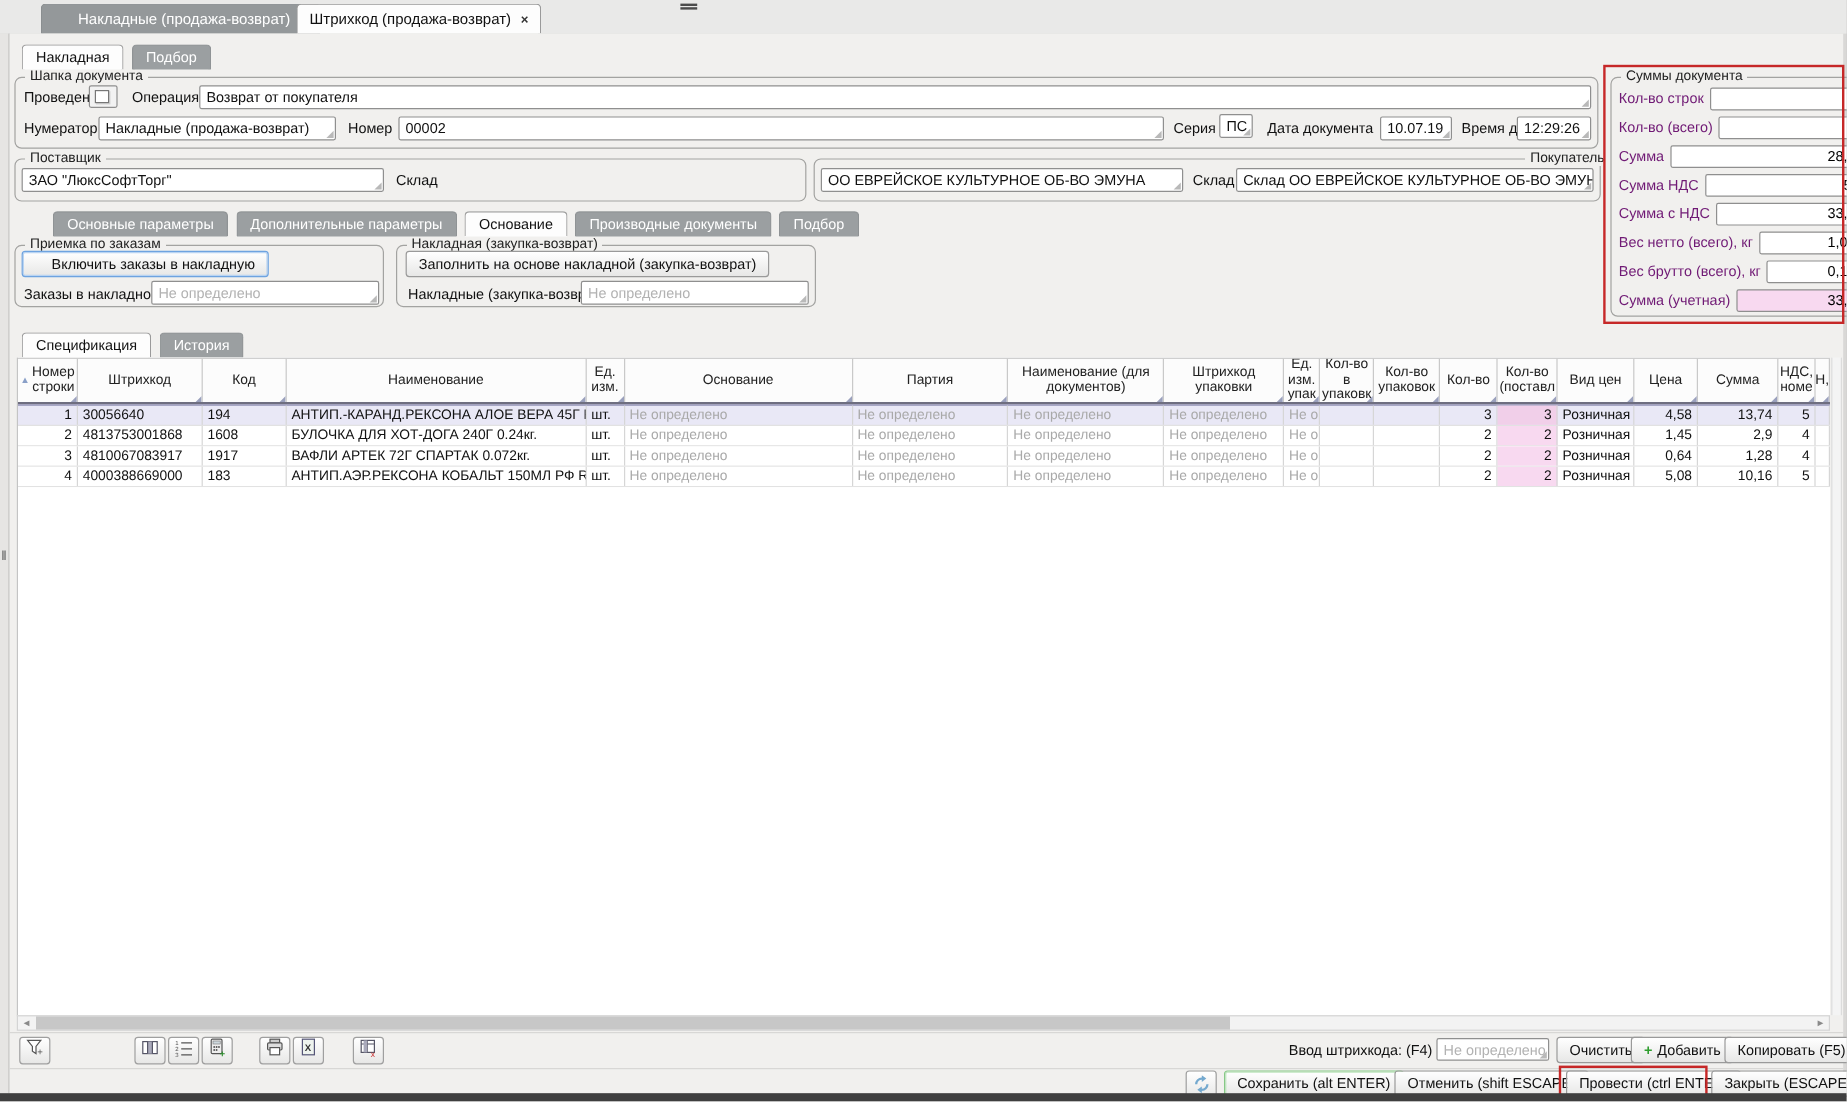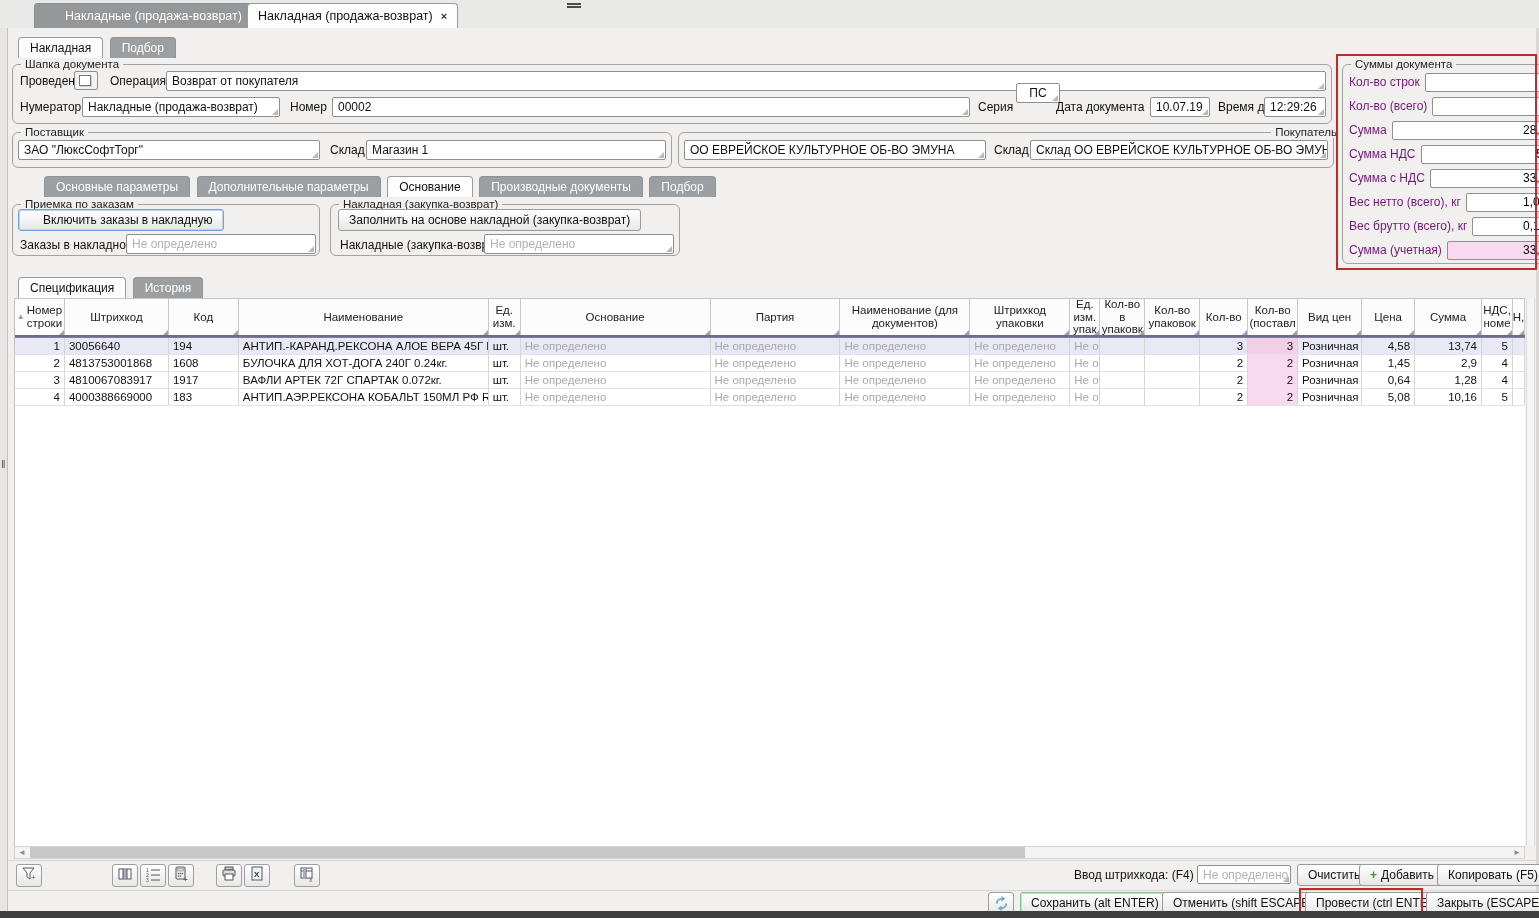--- a/index.html
+++ b/index.html
@@ -107,21 +107,21 @@
 
   <div class="topbar">
     <div class="hamburger">
         <i></i>
         <i></i>
       </div>
     <div class="wtab inactive" style="left:34px;padding-left:30px;">
       <span>Накладные (продажа-возврат)</span><span class="x">×</span>
     </div>
     <div class="wtab active" style="left:247px;">
-      <span>Накладная (продажа-возврат)</span><span class="x">×</span>
+      <span>Штрихкод (продажа-возврат)</span><span class="x">×</span>
     </div>
   </div>
 
   <div class="splitter">
       <span class="grip">‖</span>
     </div>
   <div class="panel"></div>
 
   <div class="tabrow" style="left:18px; top:37px;">
     <span class="tab white">Накладная</span>
@@ -136,32 +136,31 @@
       <span class="inner"></span>
     </div>
   <span class="lbl" style="left:110px; top:74px;">Операция</span>
   <div class="field grip2" style="left:166px; top:71px; width:1160px;">Возврат от покупателя</div>
 
   <span class="lbl" style="left:20px; top:100px;">Нумератор</span>
   <div class="field grip2" style="left:82px; top:97px; width:198px;">Накладные (продажа-возврат)</div>
   <span class="lbl" style="left:290px; top:100px;">Номер</span>
   <div class="field grip2" style="left:332px; top:97px; width:638px;">00002</div>
   <span class="lbl" style="left:978px; top:100px;">Серия</span>
-  <div class="field grip2" style="left:1016px; top:83px; width:44px; text-align:center;">ПС</div>
+  <div class="field grip2" style="left:1016px; top:95px; width:28px; text-align:center;">ПС</div>
   <span class="lbl" style="left:1056px; top:100px;">Дата документа</span>
   <div class="field grip2" style="left:1150px; top:97px; width:60px;">10.07.19</div>
   <span class="lbl" style="left:1218px; top:100px;">Время документа</span>
   <div class="field grip2" style="left:1320px; top:97px; width:0; min-width:62px; left:1264px;">12:29:26</div>
 
   <fieldset class="box" style="left:12px; top:126px; width:660px; height:42px;">
     <legend>Поставщик</legend>
   </fieldset>
   <div class="field grip2" style="left:18px; top:140px; width:302px;">ЗАО "ЛюксСофтТорг"</div>
   <span class="lbl" style="left:330px; top:143px;">Склад</span>
-  <div class="field grip2" style="left:366px; top:140px; width:300px;">Магазин 1</div>
 
   <fieldset class="box" style="left:678px; top:126px; width:656px; height:42px;text-align:right;">
     <legend>Покупатель</legend>
   </fieldset>
   <div class="field grip2" style="left:684px; top:140px; width:302px;">ОО ЕВРЕЙСКОЕ КУЛЬТУРНОЕ ОБ-ВО ЭМУНА</div>
   <span class="lbl" style="left:994px; top:143px;">Склад</span>
   <div class="field grip2" style="left:1030px; top:140px; width:298px;">Склад ОО ЕВРЕЙСКОЕ КУЛЬТУРНОЕ ОБ-ВО ЭМУНА</div>
 
   <fieldset class="box" style="left:1342px; top:58px; width:224px; height:206px;">
     <legend>Суммы документа</legend>

